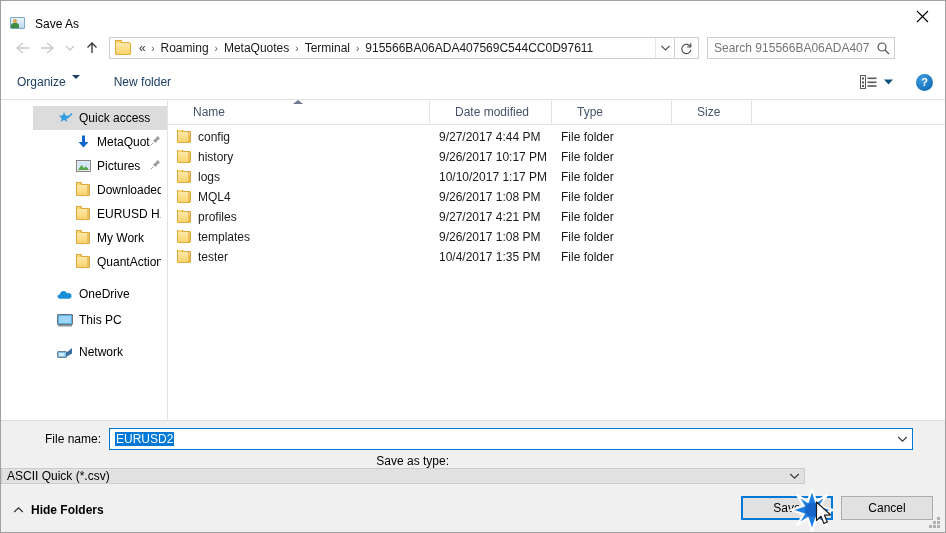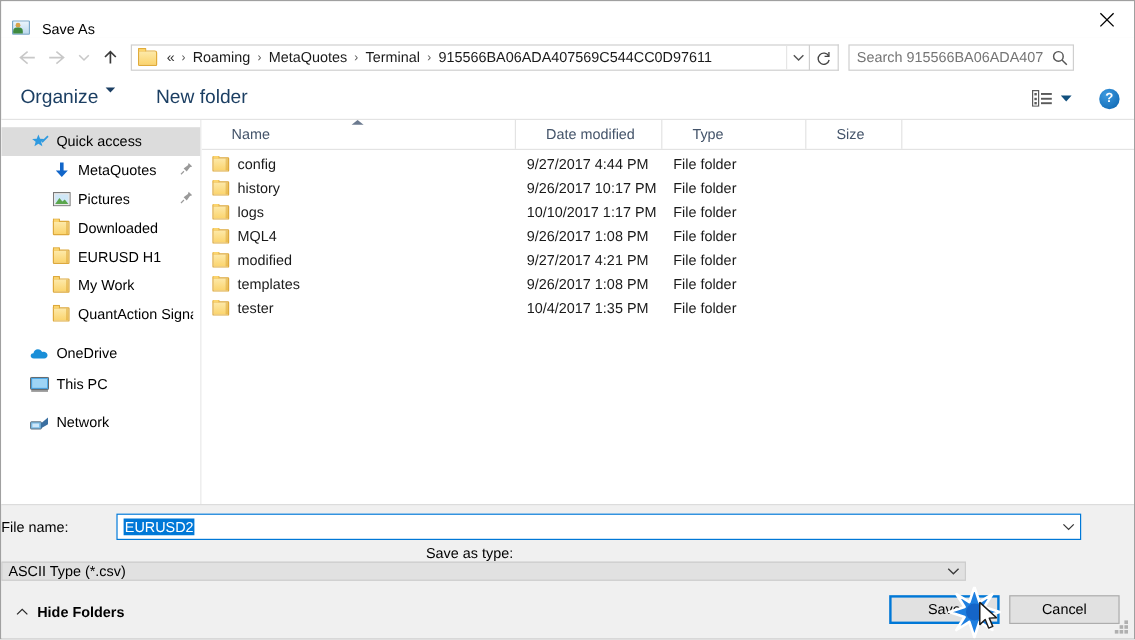--- a/index.html
+++ b/index.html
@@ -199,21 +199,21 @@
     position: absolute;
     left: 0; top: 64px;
     width: 944px;
     height: 34px;
     background: #ffffff;
     border-bottom: 1px solid #e3e3e3;
     display: flex;
     align-items: center;
   }
   .cmd-item {
-    font-size: 16px;
+    font-size: 12px;
     color: #1c3f63;
     padding: 4px 8px;
     margin-left: 8px;
     display: flex;
     align-items: flex-start;
     gap: 6px;
     cursor: default;
   }
   .cmd-caret {
     width: 0; height: 0;
@@ -257,20 +257,21 @@
     display: flex;
   }
   .sidebar {
     width: 167px;
     height: 320px;
     background: #ffffff;
     border-right: 1px solid #e3e3e3;
     box-sizing: border-box;
     padding-top: 6px;
     overflow: hidden;
+    padding-left: 32px;
   }
   .nav-row {
     height: 24px;
     display: flex;
     align-items: center;
     font-size: 12px;
     color: #000;
     cursor: default;
     position: relative;
     padding-right: 6px;
@@ -387,21 +388,22 @@
   }
   .form-row {
     position: absolute;
     display: flex;
     align-items: center;
     height: 22px;
   }
   .form-label {
     font-size: 12px;
     color: #000;
-    width: 96px;
+    text-align: right;
+    width: 108px;
     padding-right: 8px;
     box-sizing: border-box;
   }
   .combo {
     height: 22px;
     box-sizing: border-box;
     display: flex;
     align-items: center;
     position: relative;
     font-size: 12px;
@@ -772,21 +774,21 @@
             <span>MQL4</span>
           </div>
           <div class="cell" style="width:122px">9/26/2017 1:08 PM</div>
           <div class="cell" style="width:120px">File folder</div>
           <div class="cell" style="width:80px"></div>
         </div>
 
         <div class="frow">
           <div class="cell name" style="width:262px">
             <span class="folder-glyph"></span>
-            <span>modified</span>
+            <span>profiles</span>
           </div>
           <div class="cell" style="width:122px">9/27/2017 4:21 PM</div>
           <div class="cell" style="width:120px">File folder</div>
           <div class="cell" style="width:80px"></div>
         </div>
 
         <div class="frow">
           <div class="cell name" style="width:262px">
             <span class="folder-glyph"></span>
             <span>templates</span>
@@ -822,21 +824,21 @@
           <svg width="11" height="8" viewBox="0 0 11 8">
             <path d="M1.2 2 L5.5 6.2 L9.8 2" stroke="#3a3a3a" stroke-width="1.1" fill="none"></path>
           </svg>
         </div>
       </div>
     </div>
 
     <div class="form-row" style="left:0; top:33px;flex-direction:column;">
       <div class="form-label">Save as type:</div>
       <div class="combo combo-type">
-        <div class="value">ASCII Type (*.csv)</div>
+        <div class="value">ASCII Quick (*.csv)</div>
         <div class="caret">
           <svg width="11" height="8" viewBox="0 0 11 8">
             <path d="M1.2 2 L5.5 6.2 L9.8 2" stroke="#3a3a3a" stroke-width="1.1" fill="none"></path>
           </svg>
         </div>
       </div>
     </div>
 
     <div class="hide-folders" style="top:82px">
       <svg width="11" height="8" viewBox="0 0 11 8">

